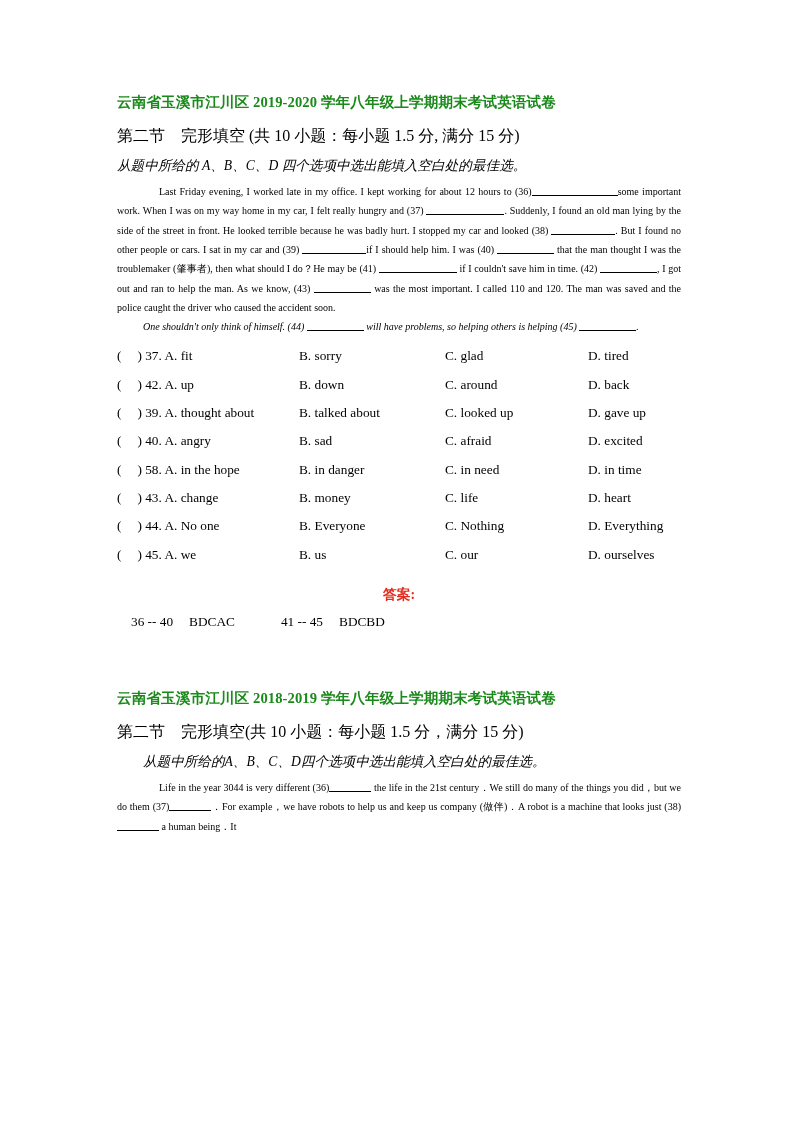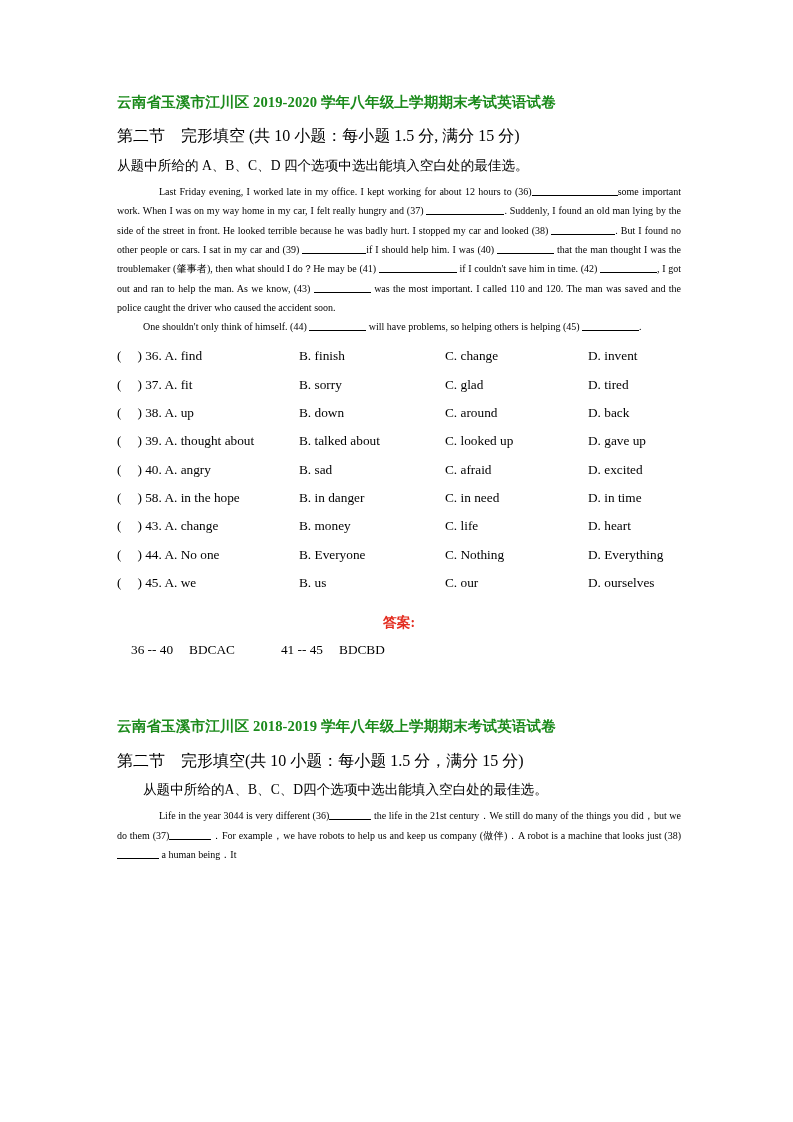--- a/index.html
+++ b/index.html
@@ -41,37 +41,39 @@
   }
   .sec-line {
     font-size: 16px;
     line-height: 1.72;
     margin: 0 0 4px 0;
   }
   .instr-line {
     font-size: 13.6px;
     line-height: 1.72;
     margin: 0 0 5px 0;
+    font-style: italic;
   }
   .instr-line.indent {
     text-indent: 26px;
   }
   .passage {
     font-size: 10px;
     line-height: 1.93;
     text-align: justify;
     text-justify: inter-word;
     margin: 0;
   }
   .passage.first {
     text-indent: 42px;
   }
   .passage.para2 {
     text-indent: 26px;
     margin-top: 0;
+    font-style: italic;
   }
   .blank {
     display: inline-block;
     border-bottom: 1px solid #000;
     vertical-align: baseline;
     height: 0.95em;
     margin-bottom: -1px;
   }
   .b-xl { width: 86px; }
   .b-lg { width: 78px; }
@@ -133,33 +135,27 @@
       <span>Last Friday evening, I worked late in my office. I kept working for about 12 hours to (36)</span><span class="blank b-xl"></span><span>some important work. When I was on my way home in my car, I felt really hungry and (37)</span> <span class="blank b-lg"></span><span>. Suddenly, I found an old man lying by the side of the street in front. He looked terrible because he was badly hurt. I stopped my car and looked (38)</span> <span class="blank b-md"></span><span>. But I found no other people or cars. I sat in my car and (39)</span> <span class="blank b-md"></span><span>if I should help him. I was (40)</span> <span class="blank b-sm"></span> <span>that the man thought I was the troublemaker (肇事者), then what should I do？He may be (41)</span> <span class="blank b-lg"></span> <span>if I couldn't save him in time. (42)</span> <span class="blank b-sm"></span><span>, I got out and ran to help the man. As we know, (43)</span> <span class="blank b-sm"></span> <span>was the most important. I called 110 and 120. The man was saved and the police caught the driver who caused the accident soon.</span>
     </p>
 
     <p class="passage para2">
       <span>One shouldn't only think of himself. (44)</span> <span class="blank b-sm"></span> <span>will have problems, so helping others is helping (45)</span> <span class="blank b-sm"></span><span>.</span>
     </p>
 
     <table class="options">
       <tbody>
         <tr>
-          <td class="opt-a"><span class="paren">(<span class="gap"></span>)</span> <span>36.</span> <span>A. find</span></td>
-          <td class="opt-b"><span>B. finish</span></td>
-          <td class="opt-c"><span>C. change</span></td>
-          <td class="opt-d"><span>D. invent</span></td>
-        </tr>
-        <tr>
           <td class="opt-a"><span class="paren">(<span class="gap"></span>)</span> <span>37.</span> <span>A. fit</span></td>
           <td class="opt-b"><span>B. sorry</span></td>
           <td class="opt-c"><span>C. glad</span></td>
           <td class="opt-d"><span>D. tired</span></td>
         </tr>
         <tr>
-          <td class="opt-a"><span class="paren">(<span class="gap"></span>)</span> <span>38.</span> <span>A. up</span></td>
+          <td class="opt-a"><span class="paren">(<span class="gap"></span>)</span> <span>42.</span> <span>A. up</span></td>
           <td class="opt-b"><span>B. down</span></td>
           <td class="opt-c"><span>C. around</span></td>
           <td class="opt-d"><span>D. back</span></td>
         </tr>
         <tr>
           <td class="opt-a"><span class="paren">(<span class="gap"></span>)</span> <span>39.</span> <span>A. thought about</span></td>
           <td class="opt-b"><span>B. talked about</span></td>
           <td class="opt-c"><span>C. looked up</span></td>
           <td class="opt-d"><span>D. gave up</span></td>
         </tr>

